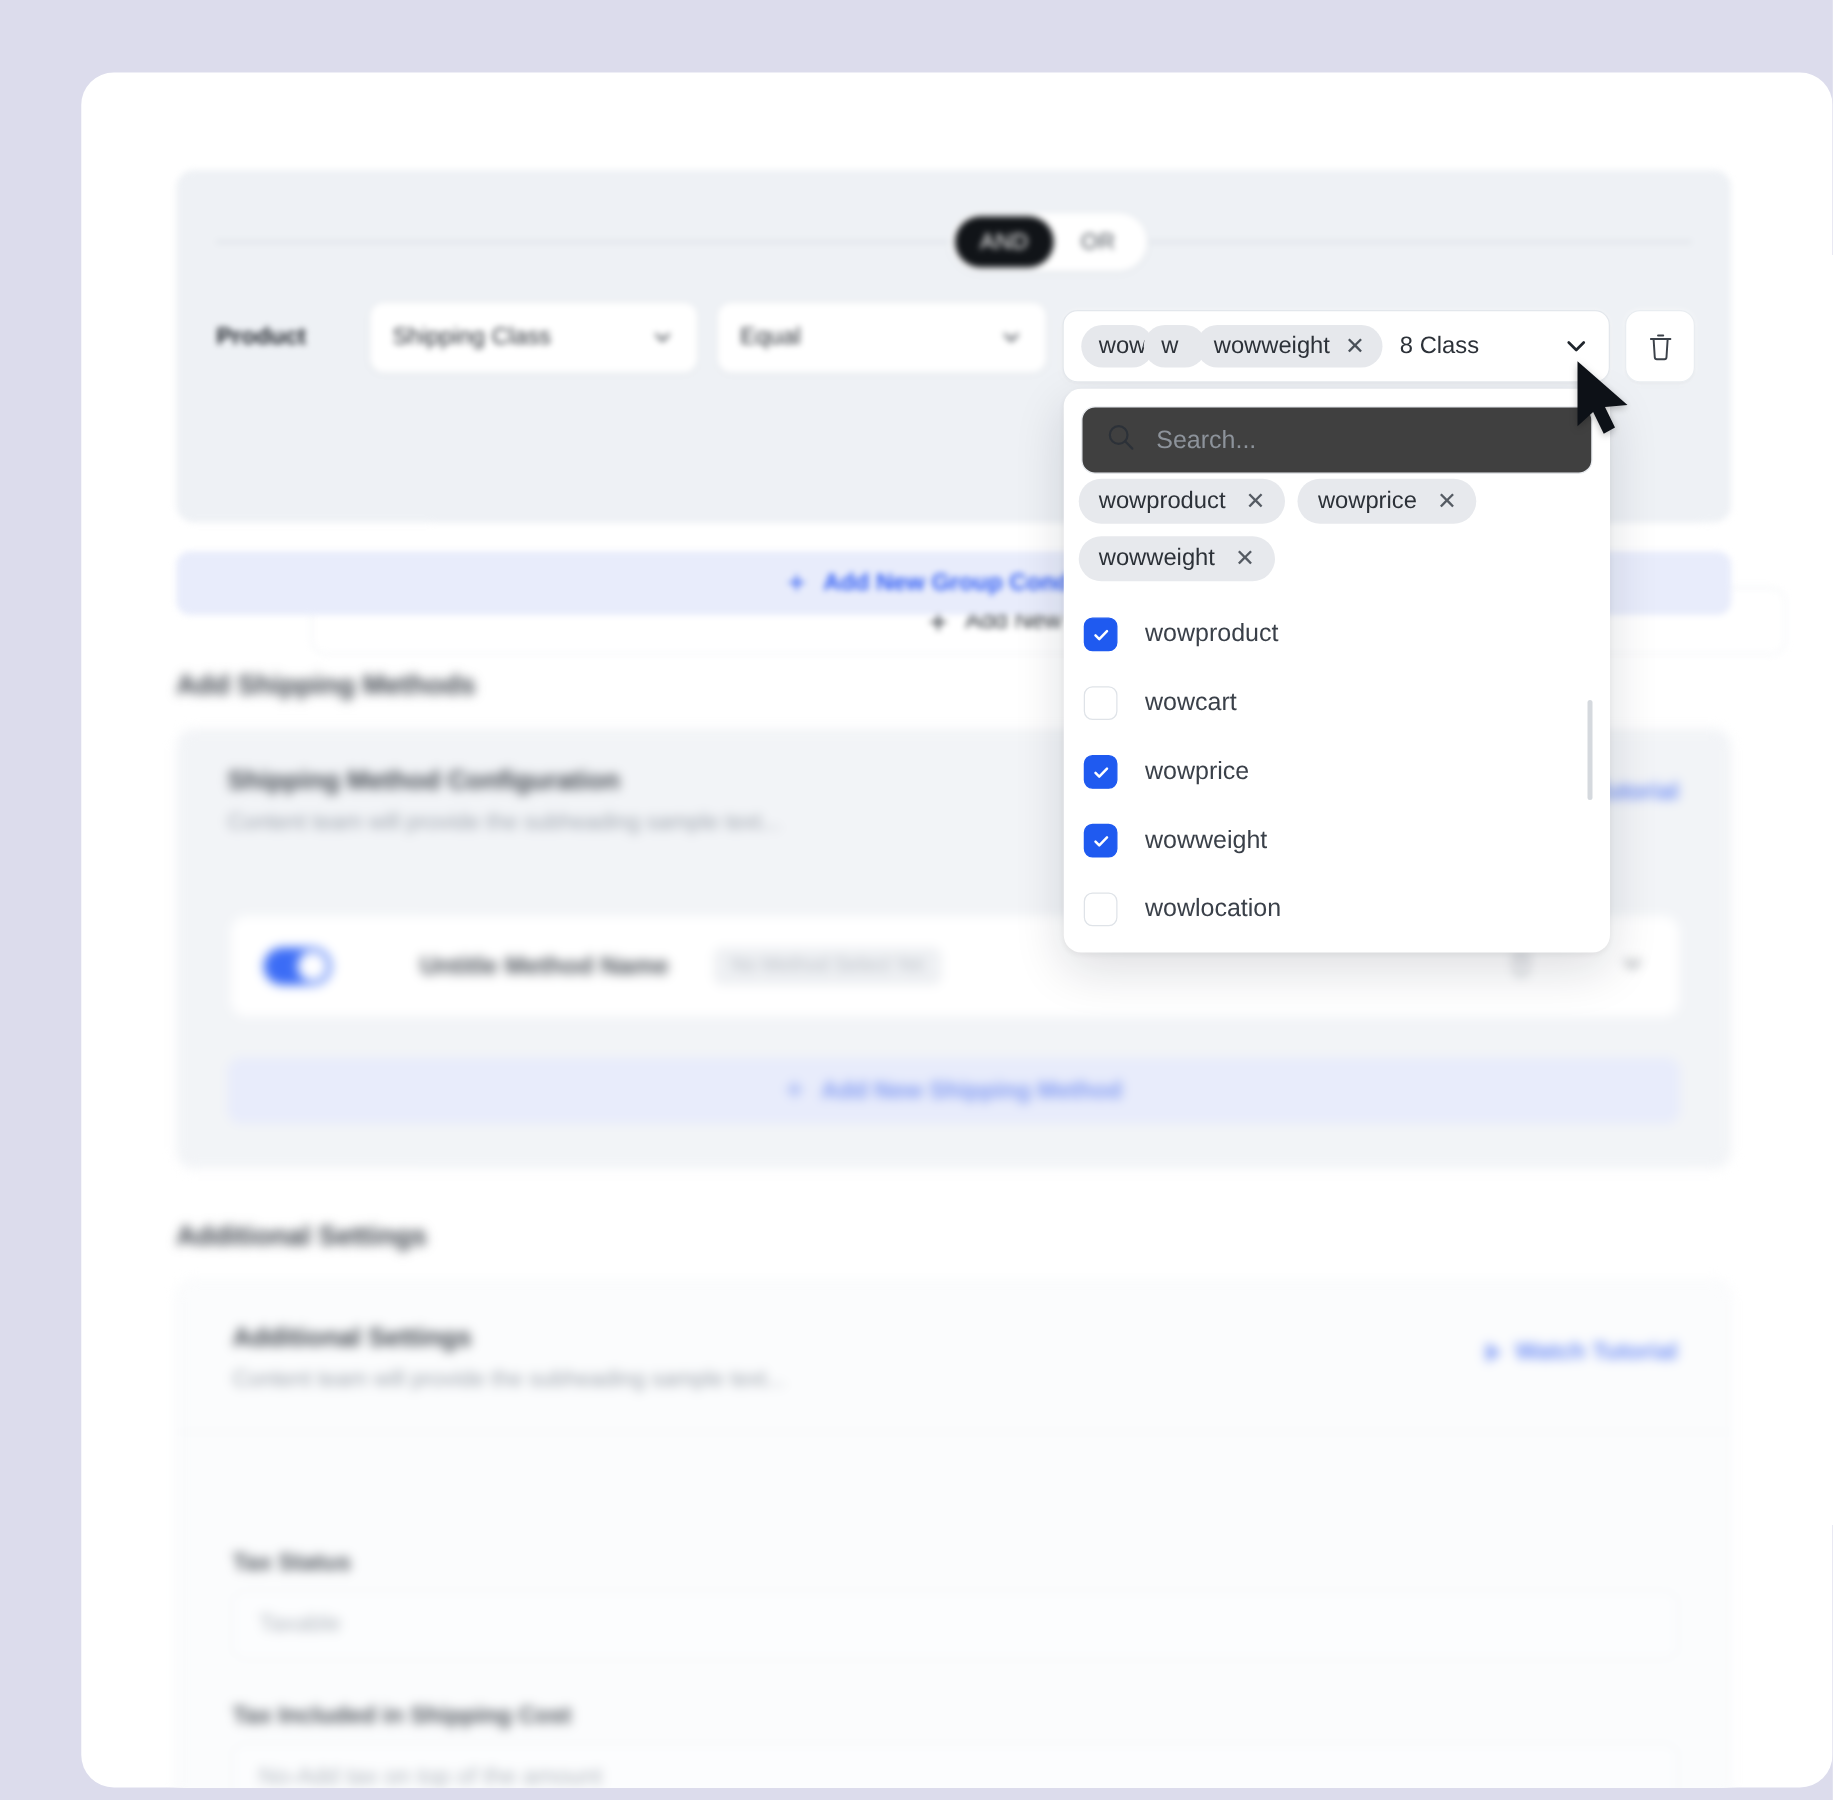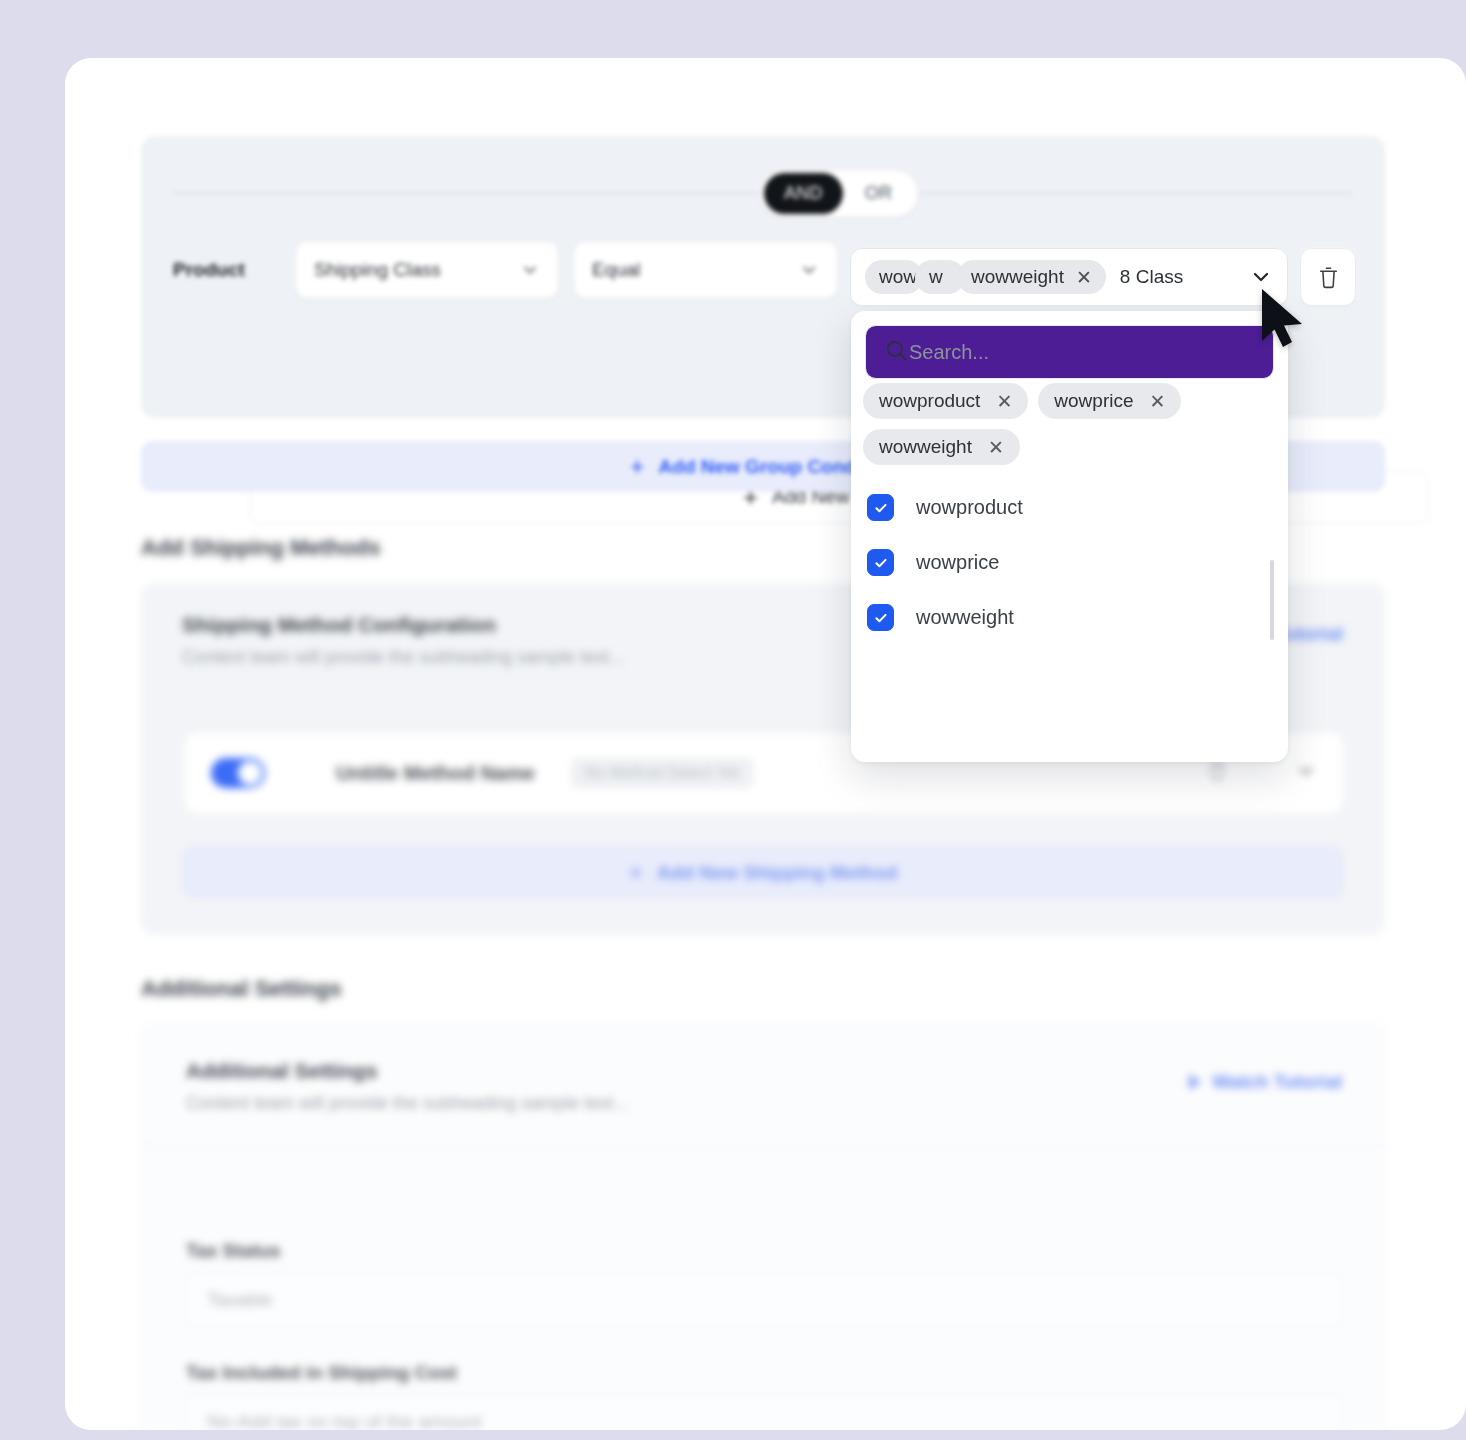--- a/index.html
+++ b/index.html
@@ -255,24 +255,25 @@
     width: 437px; height: 451px;
     background: #ffffff;
     border-radius: 14px;
     box-shadow: 0 14px 40px rgba(16,24,40,.14), 0 2px 6px rgba(16,24,40,.06);
     overflow: hidden;
   }
   .dd-search {
     position: absolute;
     left: 14px; top: 14px;
     width: 409px; height: 54px;
-    background: #4c1d95;
+    background: #404040;
     border: 1px solid #e7eaee;
     border-radius: 11px;
     display: flex; align-items: center;
+    gap: 16px;
     padding: 0 18px;
   }
   .dd-search-ph { font-size: 20px; color: #8d939b; }
   .dd-chips {
     position: absolute;
     left: 12px; top: 72px;
     width: 415px;
     display: flex; flex-wrap: wrap; gap: 10px;
   }
   .chip {
@@ -485,35 +486,43 @@
     <div class="dd-list">
       <div class="dd-item">
         <span class="cbx on">
             <svg width="16" height="16" viewBox="0 0 16 16" fill="none">
               <path d="M3.4 8.3l3 3 6.2-6.4" stroke="#fff" stroke-width="2" stroke-linecap="round" stroke-linejoin="round"></path>
             </svg>
           </span>
         <span class="dd-item-label">wowproduct</span>
       </div>
       <div class="dd-item">
+        <span class="cbx"></span>
+        <span class="dd-item-label">wowcart</span>
+      </div>
+      <div class="dd-item">
         <span class="cbx on">
             <svg width="16" height="16" viewBox="0 0 16 16" fill="none">
               <path d="M3.4 8.3l3 3 6.2-6.4" stroke="#fff" stroke-width="2" stroke-linecap="round" stroke-linejoin="round"></path>
             </svg>
           </span>
         <span class="dd-item-label">wowprice</span>
       </div>
       <div class="dd-item">
         <span class="cbx on">
             <svg width="16" height="16" viewBox="0 0 16 16" fill="none">
               <path d="M3.4 8.3l3 3 6.2-6.4" stroke="#fff" stroke-width="2" stroke-linecap="round" stroke-linejoin="round"></path>
             </svg>
           </span>
         <span class="dd-item-label">wowweight</span>
       </div>
+      <div class="dd-item">
+        <span class="cbx"></span>
+        <span class="dd-item-label">wowlocation</span>
+      </div>
     </div>
 
     <div class="dd-scroll"></div>
   </div>
 
   <div class="sel-multi">
     <div class="mini-chip clip1">
       <span>wow</span>
     </div>
     <div class="mini-chip clip2">

